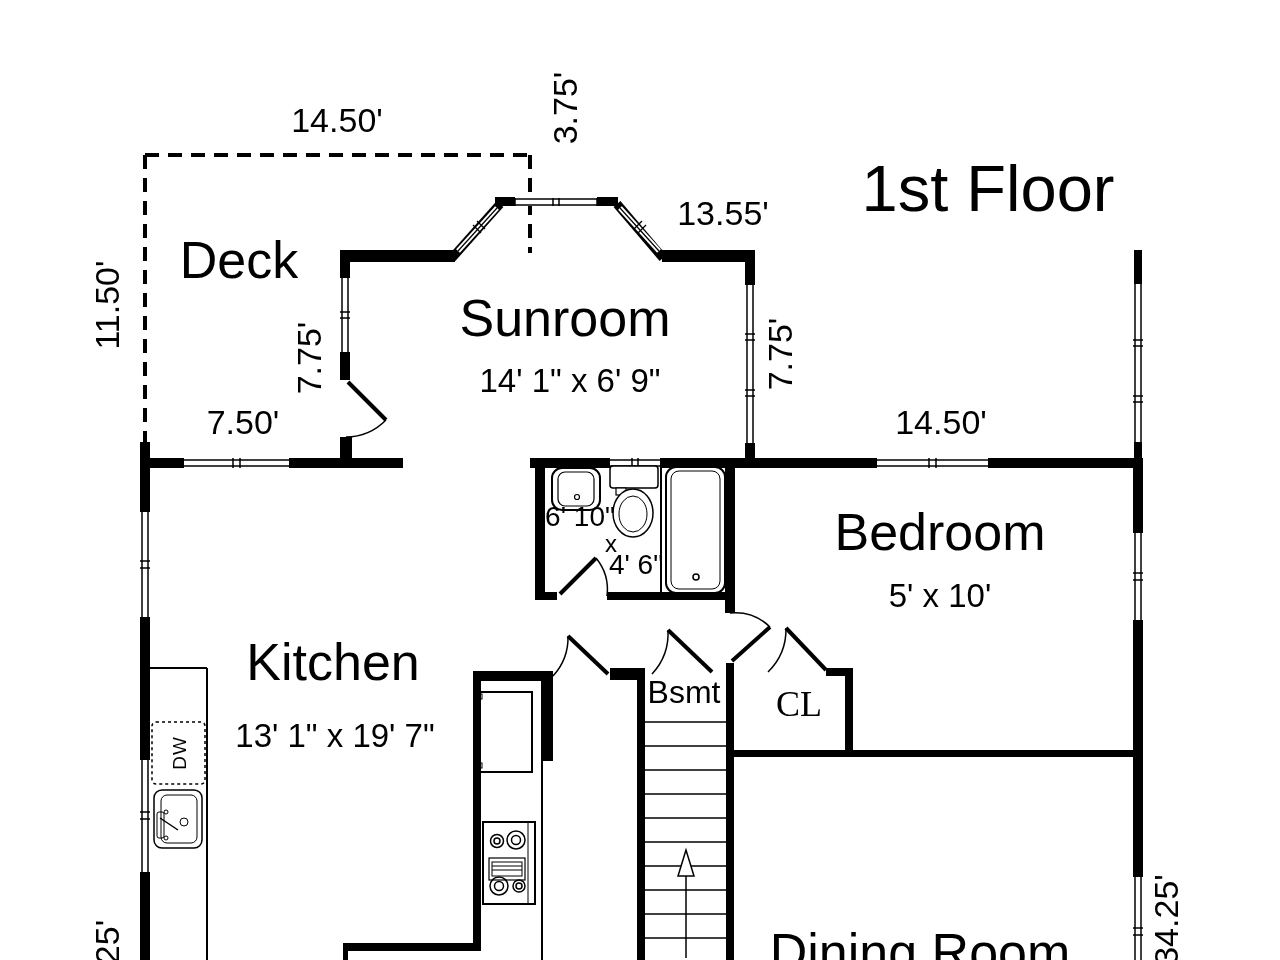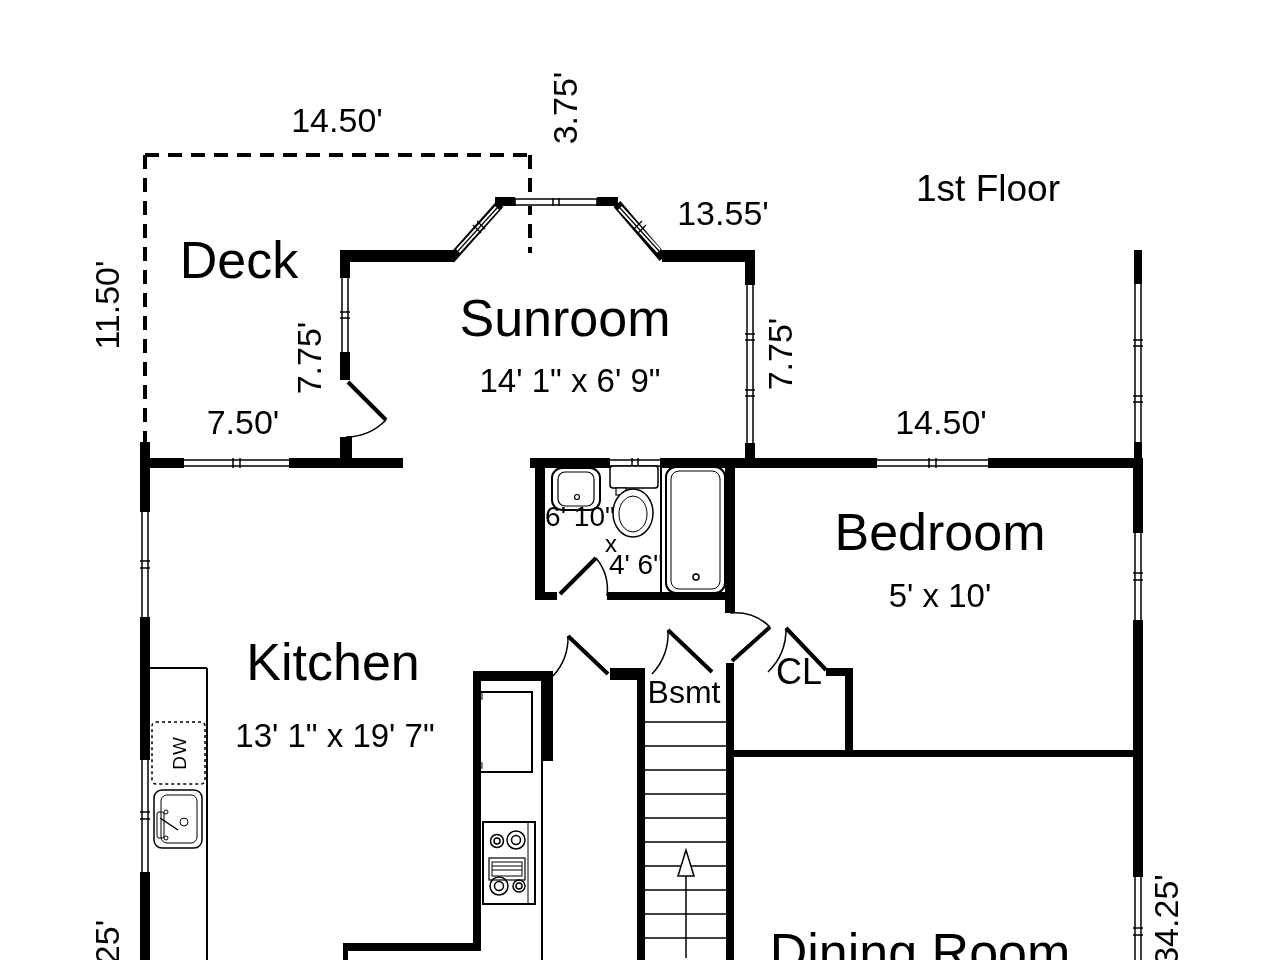--- a/index.html
+++ b/index.html
@@ -8,21 +8,21 @@
     background:#fff; overflow:hidden;
     font-family:"Liberation Sans", sans-serif;
   }
   .plan svg { position:absolute; left:0; top:0; }
   .lbl {
     position:absolute; transform:translate(-50%,-50%);
     color:#000; white-space:nowrap; line-height:1;
     font-family:"Liberation Sans", sans-serif;
   }
   .rot { transform:translate(-50%,-50%) rotate(-90deg); }
-  .f58 { font-size:37px; }
+  .f58 { font-size:65px; }
   .f40 { font-size:52px; }
   .f36 { font-size:36px; }
   .f34 { font-size:34px; }
   .f33 { font-size:33px; }
   .f32 { font-size:32px; }
   .f28 { font-size:28px; }
   .f24 { font-size:24px; }
   .f19 { font-size:19px; letter-spacing:1px; }
 </style>
 </head>
@@ -330,21 +330,21 @@
 
 <div class="lbl f40" style="left:940px; top:532px;">Bedroom</div>
 <div class="lbl f33" style="left:940px; top:595px;">5' x 10'</div>
 
 <div class="lbl f28" style="left:580px; top:517px;">6' 10"</div>
 <div class="lbl f24" style="left:611px; top:544px;">x</div>
 <div class="lbl f28" style="left:636px; top:565px;">4' 6"</div>
 
 <div class="lbl f32" style="left:684px; top:692px;text-align:center;">Bsmt</div>
 
-<div class="lbl f36" style="left:799px; top:672px;">CL</div>
+<div class="lbl f36" style="left:799px; top:704px;font-family:Liberation Serif, serif;">CL</div>
 
 <div class="lbl f40" style="left:920px; top:952px;">Dining Room</div>
 
 <div class="lbl rot f19" style="left:179px; top:753px;">DW</div>
 
 <div class="lbl f34" style="left:337px; top:120px;">14.50'</div>
 <div class="lbl rot f34" style="left:565px; top:108px;">3.75'</div>
 <div class="lbl f34" style="left:723px; top:213px;">13.55'</div>
 <div class="lbl rot f34" style="left:107px; top:305px;">11.50'</div>
 <div class="lbl rot f34" style="left:309px; top:358px;">7.75'</div>

